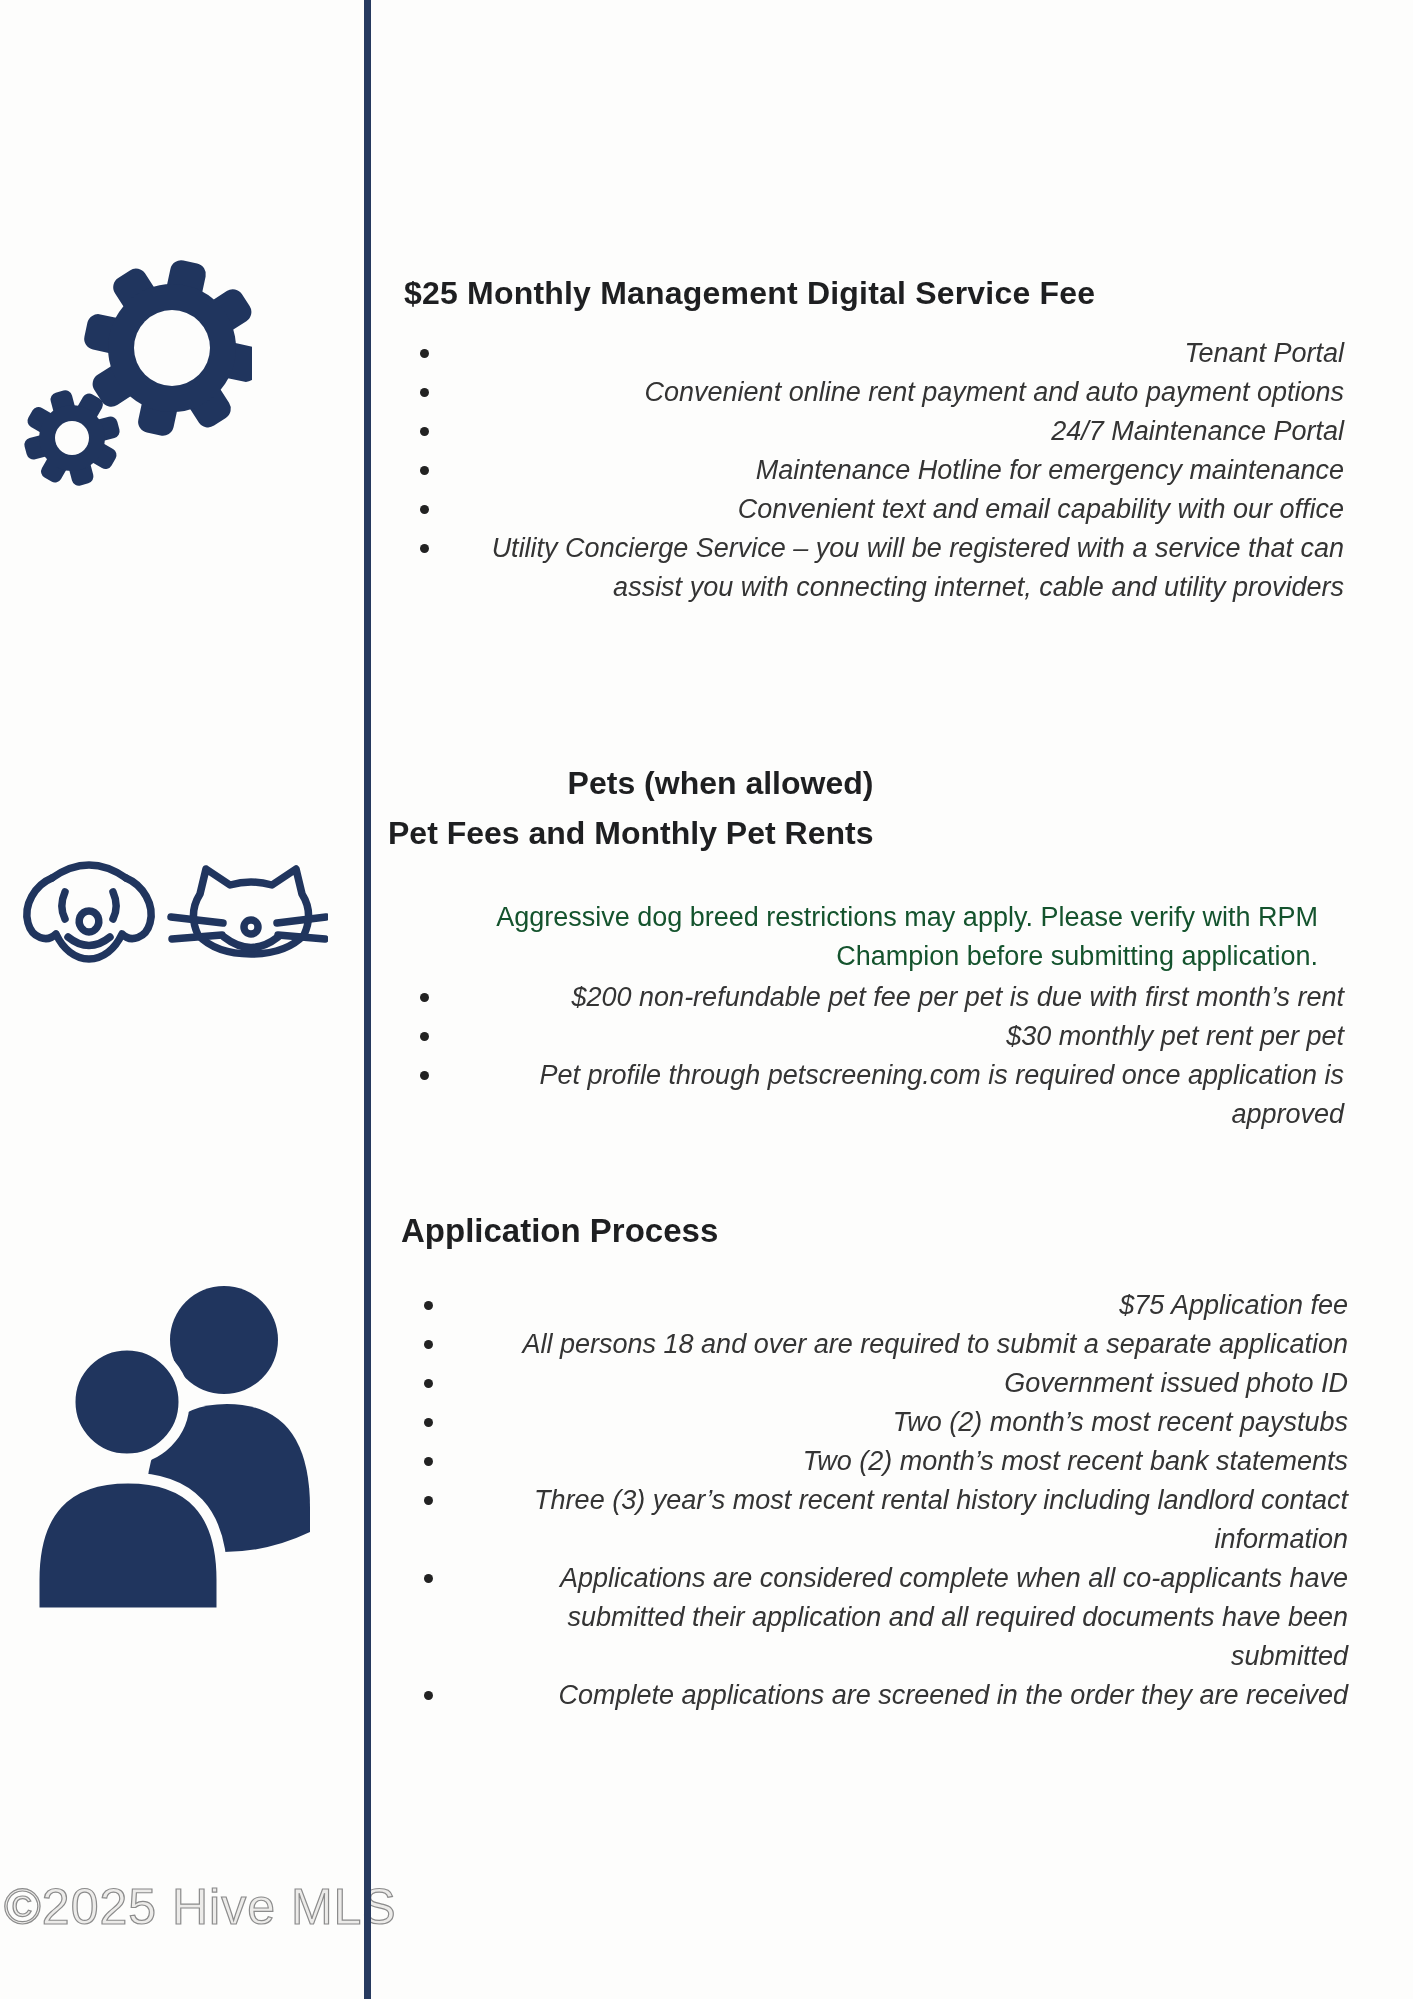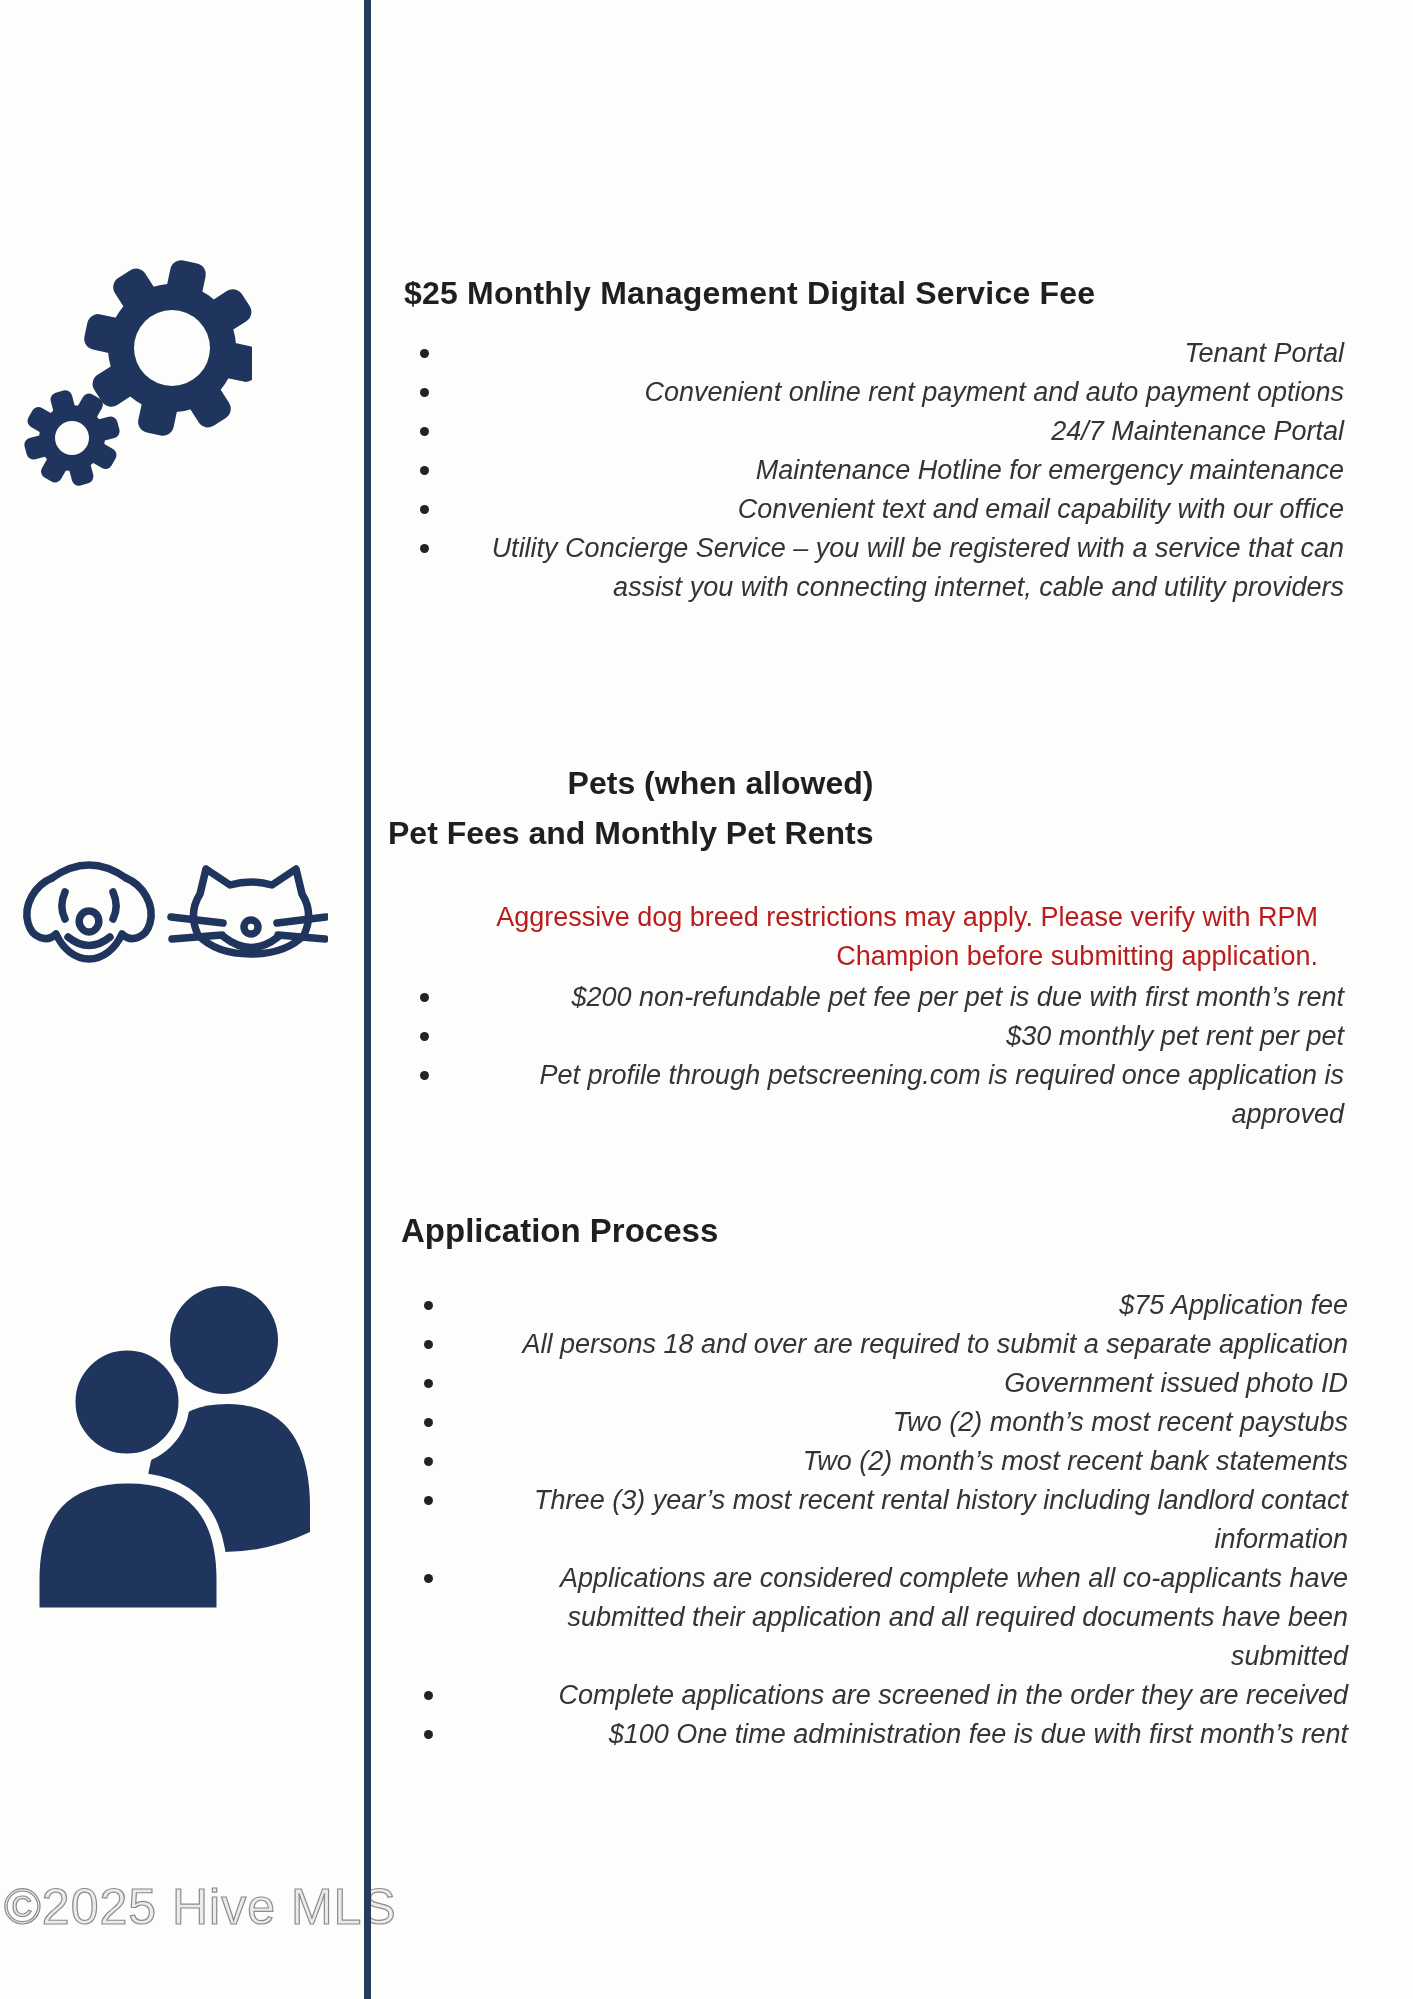--- a/index.html
+++ b/index.html
@@ -31,21 +31,21 @@
     position:absolute;left:388px;top:758px;
     font-size:32px;font-weight:bold;color:#1e1f21;line-height:50px;
   }
   .h2-app{
     position:absolute;left:401px;top:1208px;
     font-size:33px;font-weight:bold;color:#1e1f21;line-height:46px;
     white-space:nowrap;
   }
   .intro{
     position:absolute;left:388px;top:898px;width:930px;
-    font-size:27px;line-height:39px;color:#b91c1c;text-indent:6px;margin:0;
+    font-size:27px;line-height:39px;color:#14532d;text-indent:6px;margin:0;
   }
   ul.bullets{
     position:absolute;list-style:none;margin:0;padding:0;
     font-size:27px;line-height:39px;color:#343434;font-style:italic;
   }
   ul.bullets li{position:relative;padding-left:30px;}
   ul.bullets li::before{
     content:"";position:absolute;left:6px;top:15px;
     width:9px;height:9px;border-radius:50%;background:#222;
   }
@@ -154,18 +154,17 @@
   <div class="h2-app">Application Process</div>
   <ul class="bullets list-app">
     <li>$75 Application fee</li>
     <li>All persons 18 and over are required to submit a separate application</li>
     <li>Government issued photo ID</li>
     <li>Two (2) month’s most recent paystubs</li>
     <li>Two (2) month’s most recent bank statements</li>
     <li>Three (3) year’s most recent rental history including landlord contact information</li>
     <li>Applications are considered complete when all co-applicants have submitted their application and all required documents have been submitted</li>
     <li>Complete applications are screened in the order they are received</li>
-    <li>$100 One time administration fee is due with first month’s rent</li>
   </ul>
 
   <div class="watermark">©2025 Hive MLS</div>
 
 </div>
 
 </body></html>

